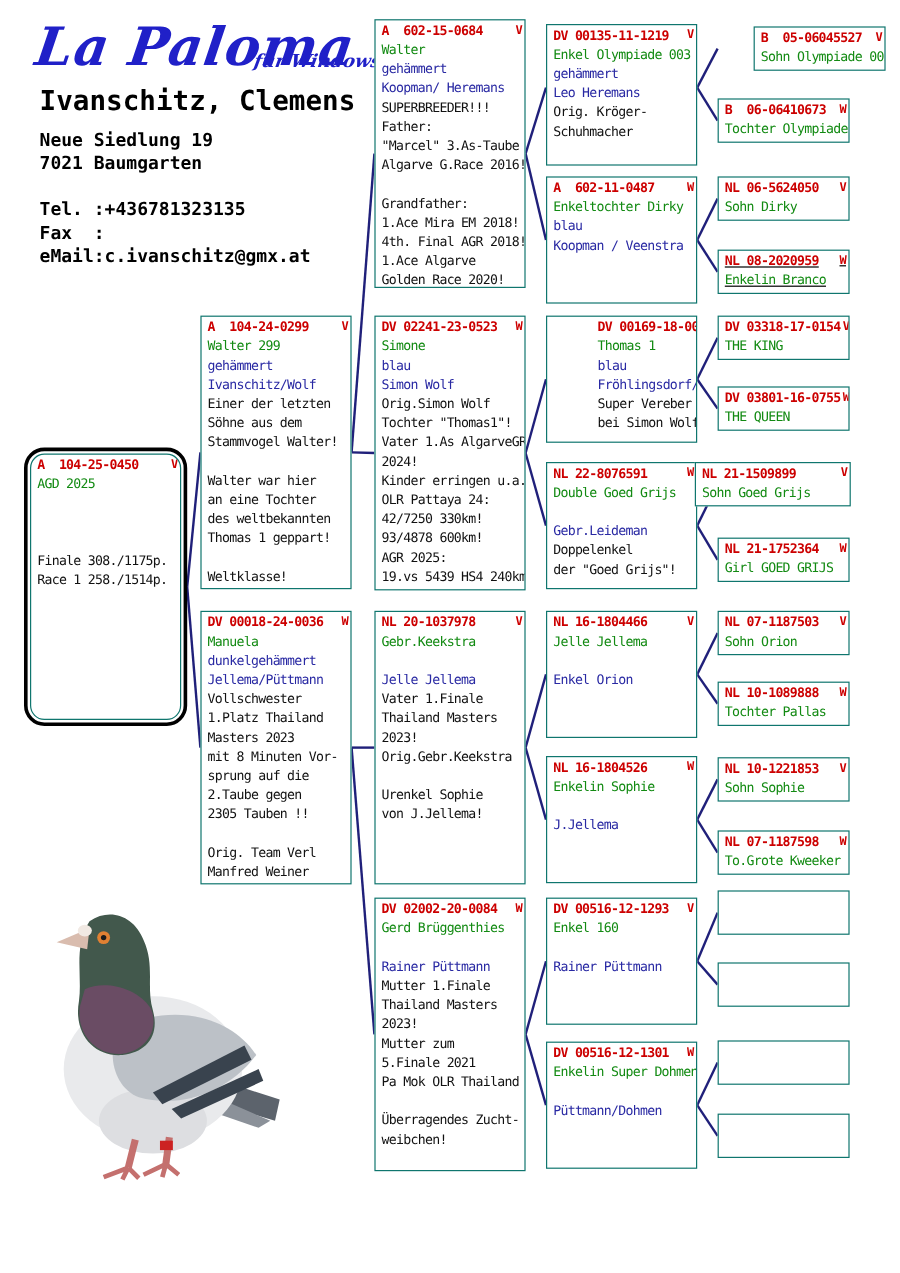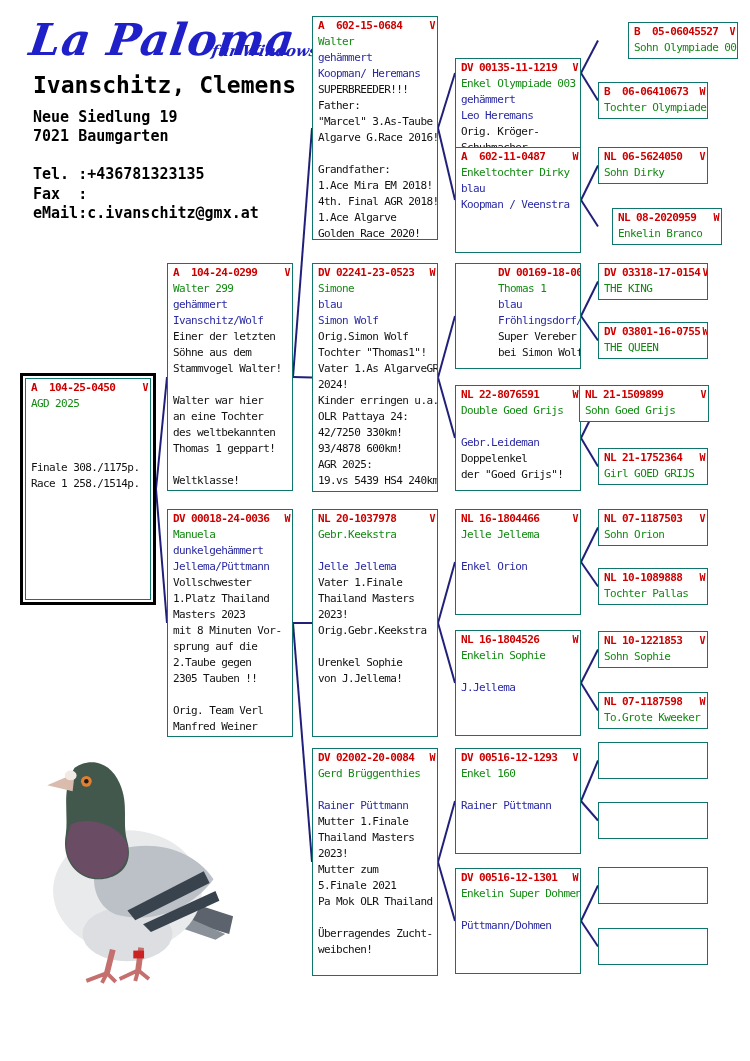--- a/index.html
+++ b/index.html
@@ -68,39 +68,39 @@
   <div id="logo">La Paloma</div>
   <div id="logo-suffix">für Windows V6.01</div>
   <div id="owner-name">Ivanschitz, Clemens</div>
   <div class="addr" style="top:108px">Neue Siedlung 19</div>
   <div class="addr" style="top:127px">7021 Baumgarten</div>
   <div class="addr" style="top:165px">Tel. :+436781323135</div>
   <div class="addr" style="top:185px">Fax  :</div>
   <div class="addr" style="top:204px">eMail:c.ivanschitz@gmx.at</div>
 
   <div id="tree">
-      <div class="pbox frame" style="left: 25px; top: 378px; width: 126px; height: 222px;"><div class="ring"><span>A  104-25-0450</span><span class="sex">V</span></div><div class="tl g">AGD 2025</div><div class="tl k">&nbsp;</div><div class="tl k">&nbsp;</div><div class="tl k">&nbsp;</div><div class="tl k">Finale 308./1175p.</div><div class="tl k">Race 1 258./1514p.</div></div>
+      <div class="pbox frame" style="left: 25px; top: 378px; width: 126px; height: 222px; border-radius: 12px;"><div class="ring"><span>A  104-25-0450</span><span class="sex">V</span></div><div class="tl g">AGD 2025</div><div class="tl k">&nbsp;</div><div class="tl k">&nbsp;</div><div class="tl k">&nbsp;</div><div class="tl k">Finale 308./1175p.</div><div class="tl k">Race 1 258./1514p.</div></div>
       <div class="pbox" style="left: 167px; top: 263px; width: 126px; height: 228px;"><div class="ring"><span>A  104-24-0299</span><span class="sex">V</span></div><div class="tl g">Walter 299</div><div class="tl b">gehämmert</div><div class="tl b">Ivanschitz/Wolf</div><div class="tl k">Einer der letzten</div><div class="tl k">Söhne aus dem</div><div class="tl k">Stammvogel Walter!</div><div class="tl k">&nbsp;</div><div class="tl k">Walter war hier</div><div class="tl k">an eine Tochter</div><div class="tl k">des weltbekannten</div><div class="tl k">Thomas 1 geppart!</div><div class="tl k">&nbsp;</div><div class="tl k">Weltklasse!</div></div>
       <div class="pbox" style="left: 167px; top: 509px; width: 126px; height: 228px;"><div class="ring"><span>DV 00018-24-0036</span><span class="sex">W</span></div><div class="tl g">Manuela</div><div class="tl b">dunkelgehämmert</div><div class="tl b">Jellema/Püttmann</div><div class="tl k">Vollschwester</div><div class="tl k">1.Platz Thailand</div><div class="tl k">Masters 2023</div><div class="tl k">mit 8 Minuten Vor-</div><div class="tl k">sprung auf die</div><div class="tl k">2.Taube gegen</div><div class="tl k">2305 Tauben !!</div><div class="tl k">&nbsp;</div><div class="tl k">Orig. Team Verl</div><div class="tl k">Manfred Weiner</div></div>
       <div class="pbox" style="left: 312px; top: 16px; width: 126px; height: 224px;"><div class="ring"><span>A  602-15-0684</span><span class="sex">V</span></div><div class="tl g">Walter</div><div class="tl b">gehämmert</div><div class="tl b">Koopman/ Heremans</div><div class="tl k">SUPERBREEDER!!!</div><div class="tl k">Father:</div><div class="tl k">"Marcel" 3.As-Taube</div><div class="tl k">Algarve G.Race 2016!</div><div class="tl k">&nbsp;</div><div class="tl k">Grandfather:</div><div class="tl k">1.Ace Mira EM 2018!</div><div class="tl k">4th. Final AGR 2018!</div><div class="tl k">1.Ace Algarve</div><div class="tl k">Golden Race 2020!</div></div>
       <div class="pbox" style="left: 312px; top: 263px; width: 126px; height: 229px;"><div class="ring"><span>DV 02241-23-0523</span><span class="sex">W</span></div><div class="tl g">Simone</div><div class="tl b">blau</div><div class="tl b">Simon Wolf</div><div class="tl k">Orig.Simon Wolf</div><div class="tl k">Tochter "Thomas1"!</div><div class="tl k">Vater 1.As AlgarveGR</div><div class="tl k">2024!</div><div class="tl k">Kinder erringen u.a.</div><div class="tl k">OLR Pattaya 24:</div><div class="tl k">42/7250 330km!</div><div class="tl k">93/4878 600km!</div><div class="tl k">AGR 2025:</div><div class="tl k">19.vs 5439 HS4 240km</div></div>
       <div class="pbox" style="left: 312px; top: 509px; width: 126px; height: 228px;"><div class="ring"><span>NL 20-1037978</span><span class="sex">V</span></div><div class="tl g">Gebr.Keekstra</div><div class="tl k">&nbsp;</div><div class="tl b">Jelle Jellema</div><div class="tl k">Vater 1.Finale</div><div class="tl k">Thailand Masters</div><div class="tl k">2023!</div><div class="tl k">Orig.Gebr.Keekstra</div><div class="tl k">&nbsp;</div><div class="tl k">Urenkel Sophie</div><div class="tl k">von J.Jellema!</div></div>
       <div class="pbox" style="left: 312px; top: 748px; width: 126px; height: 228px;"><div class="ring"><span>DV 02002-20-0084</span><span class="sex">W</span></div><div class="tl g">Gerd Brüggenthies</div><div class="tl k">&nbsp;</div><div class="tl b">Rainer Püttmann</div><div class="tl k">Mutter 1.Finale</div><div class="tl k">Thailand Masters</div><div class="tl k">2023!</div><div class="tl k">Mutter zum</div><div class="tl k">5.Finale 2021</div><div class="tl k">Pa Mok OLR Thailand</div><div class="tl k">&nbsp;</div><div class="tl k">Überragendes Zucht-</div><div class="tl k">weibchen!</div></div>
-      <div class="pbox" style="left: 455px; top: 20px; width: 126px; height: 90px; margin-top: 38px;"><div class="ring"><span>DV 00135-11-1219</span><span class="sex">V</span></div><div class="tl g">Enkel Olympiade 003</div><div class="tl b">gehämmert</div><div class="tl b">Leo Heremans</div><div class="tl k">Orig. Kröger-</div><div class="tl k">Schuhmacher</div></div>
+      <div class="pbox" style="left: 455px; top: 20px; width: 126px; height: 118px;"><div class="ring"><span>DV 00135-11-1219</span><span class="sex">V</span></div><div class="tl g">Enkel Olympiade 003</div><div class="tl b">gehämmert</div><div class="tl b">Leo Heremans</div><div class="tl k">Orig. Kröger-</div><div class="tl k">Schuhmacher</div></div>
       <div class="pbox" style="left: 455px; top: 147px; width: 126px; height: 106px;"><div class="ring"><span>A  602-11-0487</span><span class="sex">W</span></div><div class="tl g">Enkeltochter Dirky</div><div class="tl b">blau</div><div class="tl b">Koopman / Veenstra</div></div>
       <div class="pbox" style="left: 455px; top: 263px; width: 126px; height: 106px; padding-left: 42px;"><div class="ring"><span>DV 00169-18-0001</span><span class="sex">V</span></div><div class="tl g">Thomas 1</div><div class="tl b">blau</div><div class="tl b">Fröhlingsdorf/Kornel</div><div class="tl k">Super Vereber</div><div class="tl k">bei Simon Wolf!</div></div>
       <div class="pbox" style="left: 455px; top: 385px; width: 126px; height: 106px;"><div class="ring"><span>NL 22-8076591</span><span class="sex">W</span></div><div class="tl g">Double Goed Grijs</div><div class="tl k">&nbsp;</div><div class="tl b">Gebr.Leideman</div><div class="tl k">Doppelenkel</div><div class="tl k">der "Goed Grijs"!</div></div>
       <div class="pbox" style="left: 455px; top: 509px; width: 126px; height: 106px;"><div class="ring"><span>NL 16-1804466</span><span class="sex">V</span></div><div class="tl g">Jelle Jellema</div><div class="tl k">&nbsp;</div><div class="tl b">Enkel Orion</div></div>
       <div class="pbox" style="left: 455px; top: 630px; width: 126px; height: 106px;"><div class="ring"><span>NL 16-1804526</span><span class="sex">W</span></div><div class="tl g">Enkelin Sophie</div><div class="tl k">&nbsp;</div><div class="tl b">J.Jellema</div></div>
       <div class="pbox" style="left: 455px; top: 748px; width: 126px; height: 106px;"><div class="ring"><span>DV 00516-12-1293</span><span class="sex">V</span></div><div class="tl g">Enkel 160</div><div class="tl k">&nbsp;</div><div class="tl b">Rainer Püttmann</div></div>
       <div class="pbox" style="left: 455px; top: 868px; width: 126px; height: 106px;"><div class="ring"><span>DV 00516-12-1301</span><span class="sex">W</span></div><div class="tl g">Enkelin Super Dohmen</div><div class="tl k">&nbsp;</div><div class="tl b">Püttmann/Dohmen</div></div>
       <div class="pbox" style="left: 598px; top: 22px; width: 110px; height: 37px; margin-left: 30px;"><div class="ring"><span>B  05-06045527</span><span class="sex">V</span></div><div class="tl g">Sohn Olympiade 003</div></div>
       <div class="pbox" style="left: 598px; top: 82px; width: 110px; height: 37px;"><div class="ring"><span>B  06-06410673</span><span class="sex">W</span></div><div class="tl g">Tochter Olympiade 00</div></div>
       <div class="pbox" style="left: 598px; top: 147px; width: 110px; height: 37px;"><div class="ring"><span>NL 06-5624050</span><span class="sex">V</span></div><div class="tl g">Sohn Dirky</div></div>
-      <div class="pbox" style="left: 612px; top: 208px; width: 110px; height: 37px;"><div class="ring"><span>NL 08-2020959</span><span class="sex">W</span></div><div class="tl g">Enkelin Branco</div></div>
+      <div class="pbox" style="left: 598px; top: 208px; width: 110px; height: 37px; text-decoration: underline;"><div class="ring"><span>NL 08-2020959</span><span class="sex">W</span></div><div class="tl g">Enkelin Branco</div></div>
       <div class="pbox" style="left: 598px; top: 263px; width: 110px; height: 37px;"><div class="ring"><span>DV 03318-17-0154</span><span class="sex">V</span></div><div class="tl g">THE KING</div></div>
       <div class="pbox" style="left: 598px; top: 322px; width: 110px; height: 37px;"><div class="ring"><span>DV 03801-16-0755</span><span class="sex">W</span></div><div class="tl g">THE QUEEN</div></div>
       <div class="pbox" style="left: 579px; top: 385px; width: 130px; height: 37px;"><div class="ring"><span>NL 21-1509899</span><span class="sex">V</span></div><div class="tl g">Sohn Goed Grijs</div></div>
       <div class="pbox" style="left: 598px; top: 448px; width: 110px; height: 37px;"><div class="ring"><span>NL 21-1752364</span><span class="sex">W</span></div><div class="tl g">Girl GOED GRIJS</div></div>
       <div class="pbox" style="left: 598px; top: 509px; width: 110px; height: 37px;"><div class="ring"><span>NL 07-1187503</span><span class="sex">V</span></div><div class="tl g">Sohn Orion</div></div>
       <div class="pbox" style="left: 598px; top: 568px; width: 110px; height: 37px;"><div class="ring"><span>NL 10-1089888</span><span class="sex">W</span></div><div class="tl g">Tochter Pallas</div></div>
       <div class="pbox" style="left: 598px; top: 631px; width: 110px; height: 37px;"><div class="ring"><span>NL 10-1221853</span><span class="sex">V</span></div><div class="tl g">Sohn Sophie</div></div>
       <div class="pbox" style="left: 598px; top: 692px; width: 110px; height: 37px;"><div class="ring"><span>NL 07-1187598</span><span class="sex">W</span></div><div class="tl g">To.Grote Kweeker</div></div>
       <div class="pbox" style="left: 598px; top: 742px; width: 110px; height: 37px;"></div>
       <div class="pbox" style="left: 598px; top: 802px; width: 110px; height: 37px;"></div>

